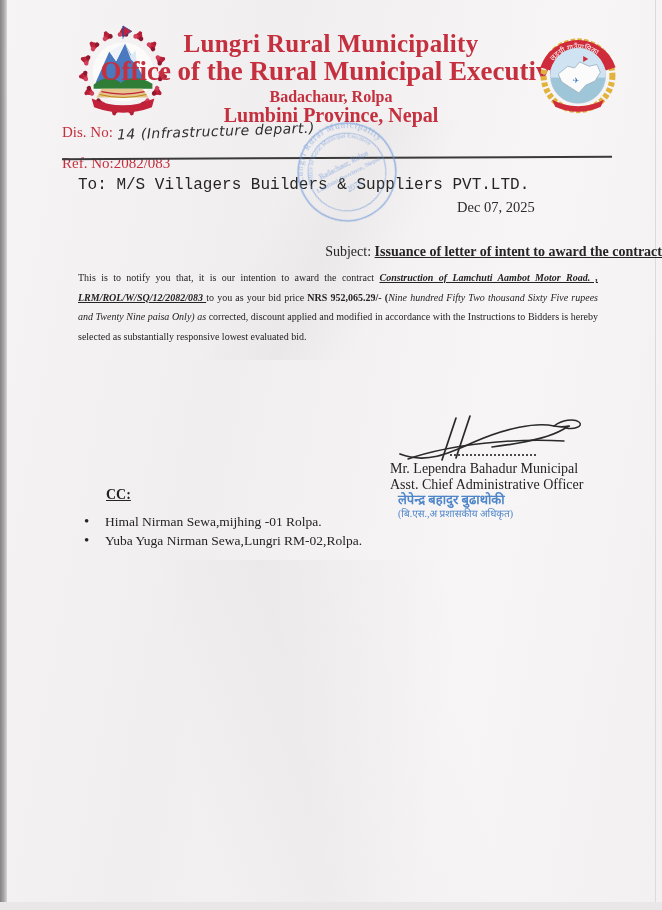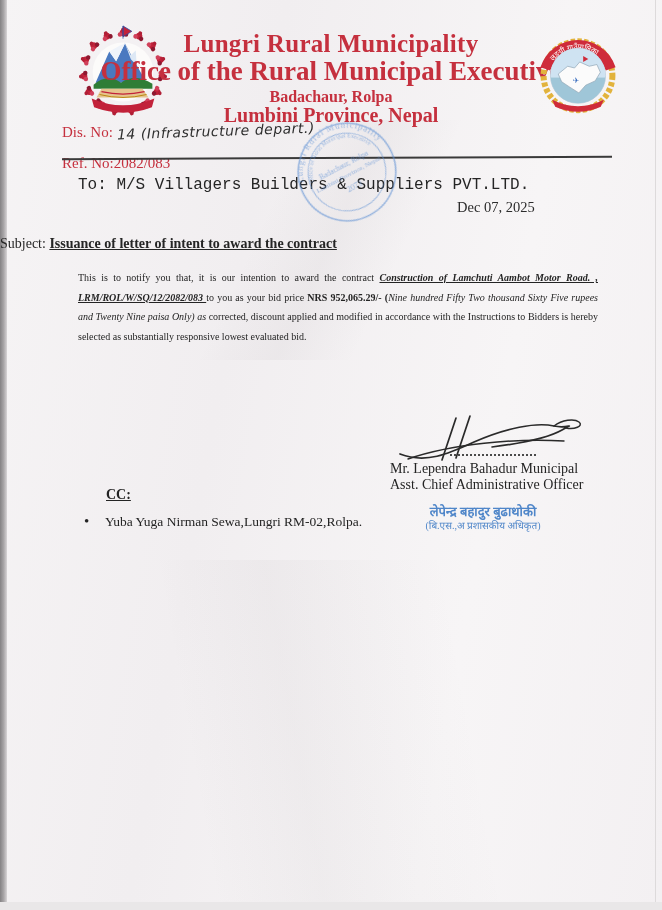--- a/index.html
+++ b/index.html
@@ -34,35 +34,35 @@
   .rule{position:absolute;left:62px;top:157px;width:550px;height:2px;background:#3a3a3a;transform:rotate(-.25deg);}
 
   .date{position:absolute;left:457px;top:163px;width:100px;text-align:left;font-size:14.5px;color:#2c2c2c;margin-top:36px;}
 
   .recipient{position:absolute;left:78px;top:176px;font-size:16px;line-height:18px;color:#252525;font-family:Liberation Mono, monospace;}
   .recipient .line2{padding-left:17px;}
 
   .round-stamp{position:absolute;left:285px;top:110px;width:124px;height:124px;
     transform:rotate(-28deg);opacity:.6;filter:blur(.4px);pointer-events:none;}
 
-  .subject{position:absolute;left:0;right:0;top:236px;text-align:left;font-size:14px;color:#252525;}
+  .subject{position:absolute;left:0;right:0;top:244px;text-align:right;font-size:14px;color:#252525;}
   .subject .subj-text{font-weight:bold;text-decoration:underline;}
 
   .body-par{position:absolute;left:78px;top:268px;width:520px;text-align:justify;
     font-size:10px;line-height:19.5px;color:#242424;}
   .biu{font-weight:bold;font-style:italic;text-decoration:underline;}
   .b{font-weight:bold;}
   .i{font-style:italic;}
 
   .sig-block{position:absolute;left:390px;top:414px;width:210px;}
   .sig-scrawl{display:block;margin-left:6px;}
   .sig-dots{width:86px;border-bottom:2px dotted #4a4a4a;margin-left:60px;margin-top:-8px;height:0;}
   .sig-name{font-size:14px;margin-top:5px;color:#242424;}
   .sig-title{font-size:14px;color:#242424;}
-  .sig-stamp{margin-top:12px;margin-left:8px;width:170px;text-align:center;color:#4f86c9;
+  .sig-stamp{margin-top:0;margin-left:8px;width:170px;text-align:left;color:#4f86c9;
     filter:blur(.45px);line-height:1.15;}
   .sig-stamp .l1{font-size:13px;font-weight:bold;}
   .sig-stamp .l2{font-size:10px;}
 
   .cc-label{position:absolute;left:106px;top:487px;font-size:14px;font-weight:bold;text-decoration:underline;color:#242424;text-align:center;}
   .cc-list{position:absolute;left:84px;top:514px;margin:0;padding:0;list-style:none;
     font-size:13.5px;color:#242424;}
   .cc-list li{margin-bottom:2.5px;padding-left:21px;position:relative;}
   .cc-list li::before{content:"•";position:absolute;left:0;top:-1px;font-size:15px;}
 </style>
@@ -196,15 +196,16 @@
     <div class="sig-name">Mr. Lependra Bahadur Municipal</div>
     <div class="sig-title">Asst. Chief Administrative Officer</div>
     <div class="sig-stamp">
       <div class="l1">लेपेन्द्र बहादुर बुढाथोकी</div>
       <div class="l2">(बि.एस.,अ प्रशासकीय अधिकृत)</div>
     </div>
   </div>
 
   <div class="cc-label">CC:</div>
   <ul class="cc-list">
+    <li>Himal Nirman Sewa,mijhing -01 Rolpa.</li>
     <li>Yuba Yuga Nirman Sewa,Lungri RM-02,Rolpa.</li>
   </ul>
 </div>
 
 </body></html>

